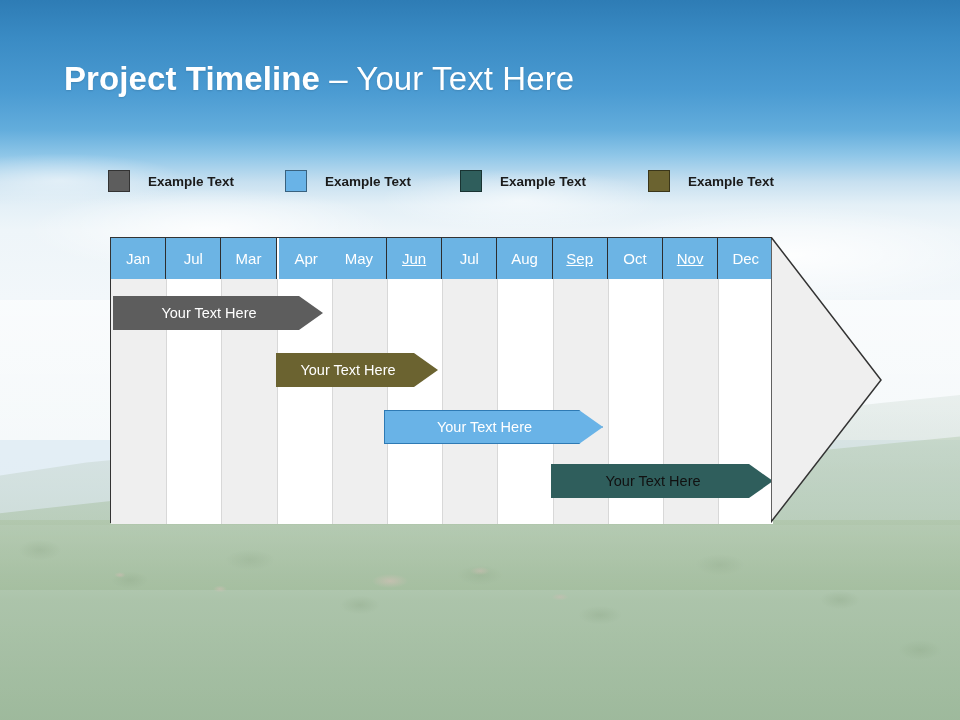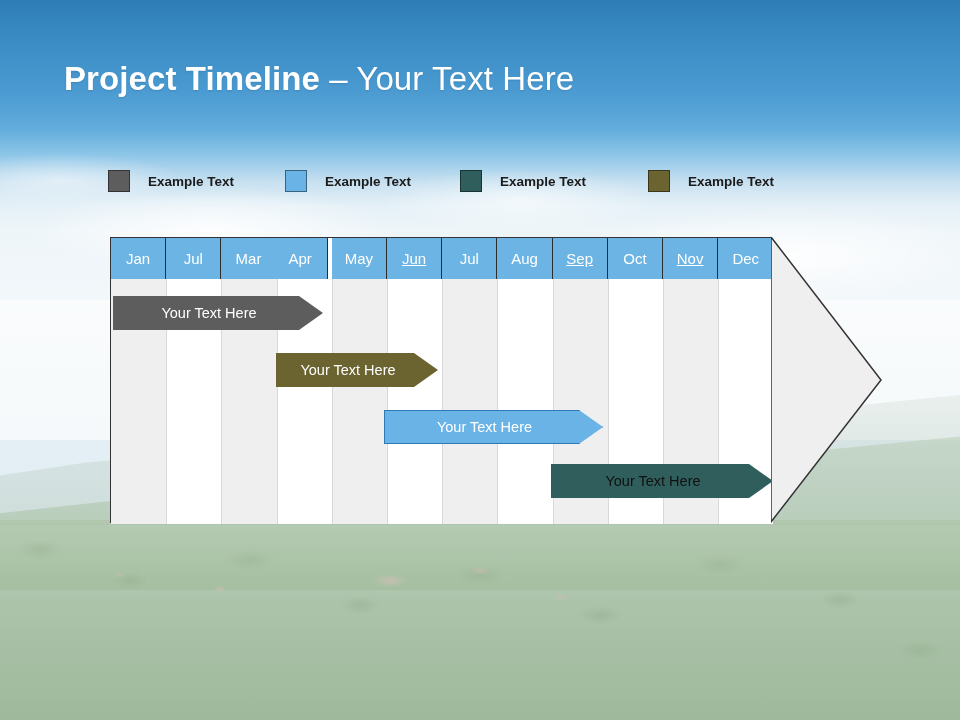--- a/index.html
+++ b/index.html
@@ -287,21 +287,21 @@
         <div class="col-sep" style="left: 607.2px;"></div>
         <div class="hdr" style="left: 0px; width: 55.2px;">
           <span>Jan</span>
         </div>
         <div class="hdr" style="left: 55.2px; width: 55.2px;">
           <span>Jul</span>
         </div>
         <div class="hdr" style="left: 110.4px; width: 55.2px;">
           <span>Mar</span>
         </div>
-        <div class="hdr" style="left: 162px; width: 55.2px;">
+        <div class="hdr" style="left: 168px; width: 55.2px;">
           <span>Apr</span>
         </div>
         <div class="hdr" style="left: 220.8px; width: 55.2px;">
           <span>May</span>
         </div>
         <div class="hdr" style="left: 276px; width: 55.2px; text-decoration: underline;">
           <span>Jun</span>
         </div>
         <div class="hdr" style="left: 331.2px; width: 55.2px; justify-content: center;">
           <span>Jul</span>

